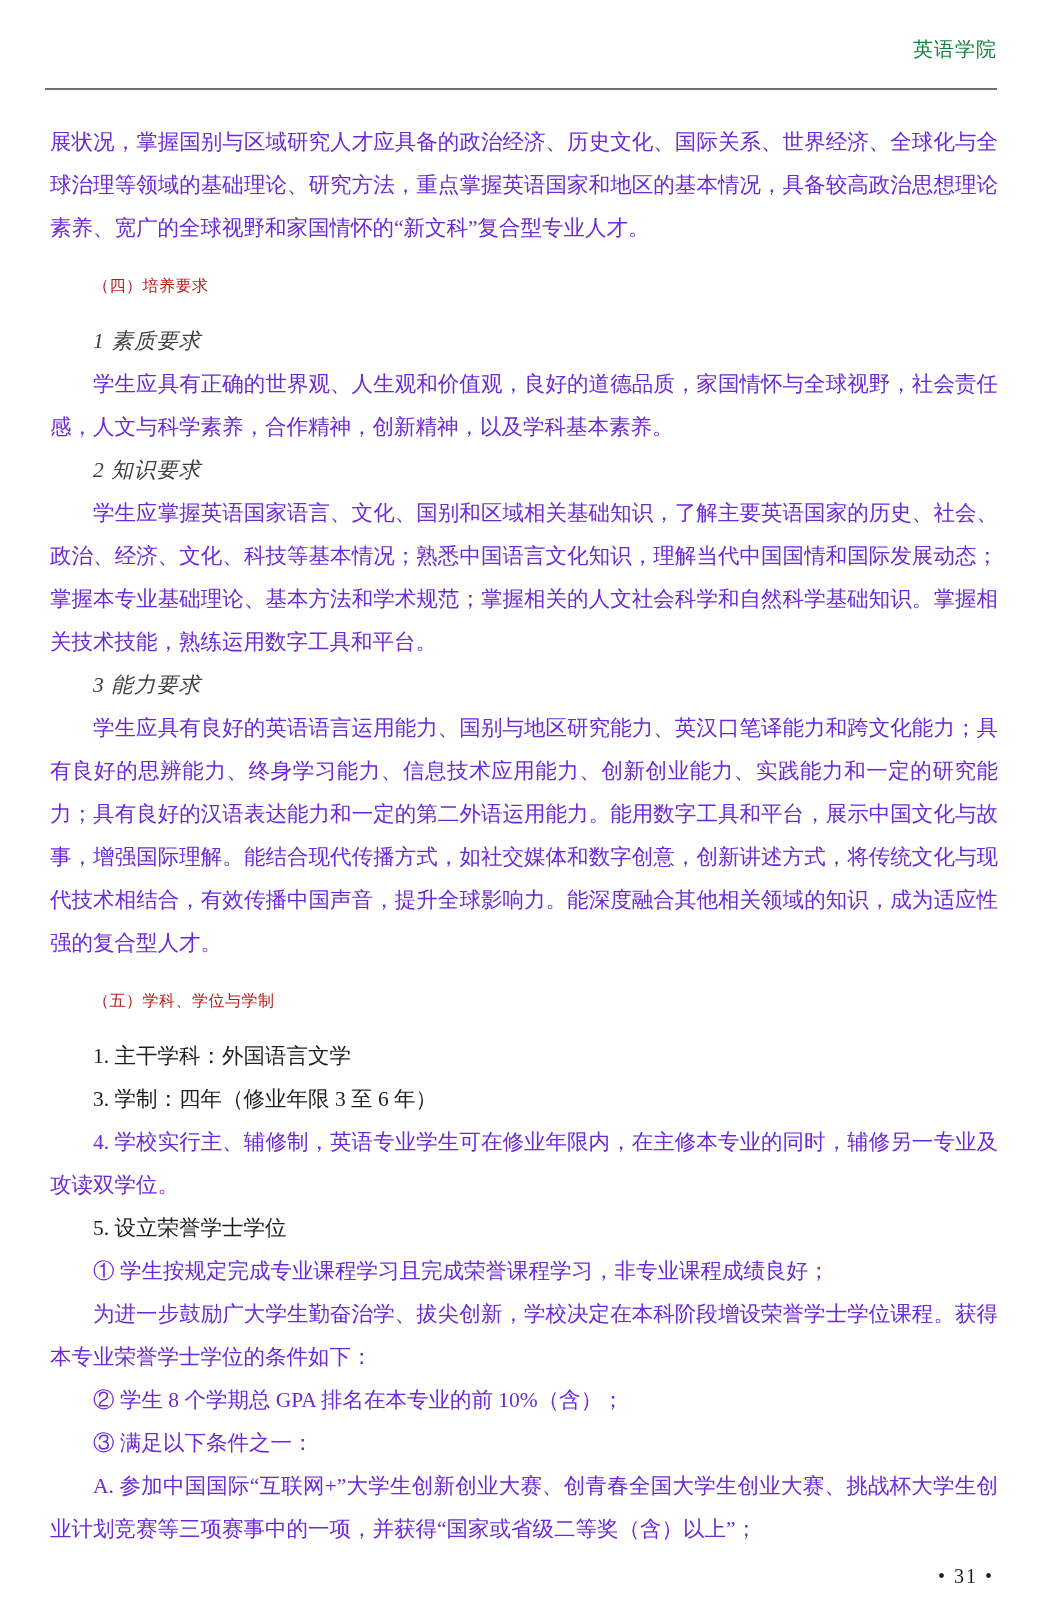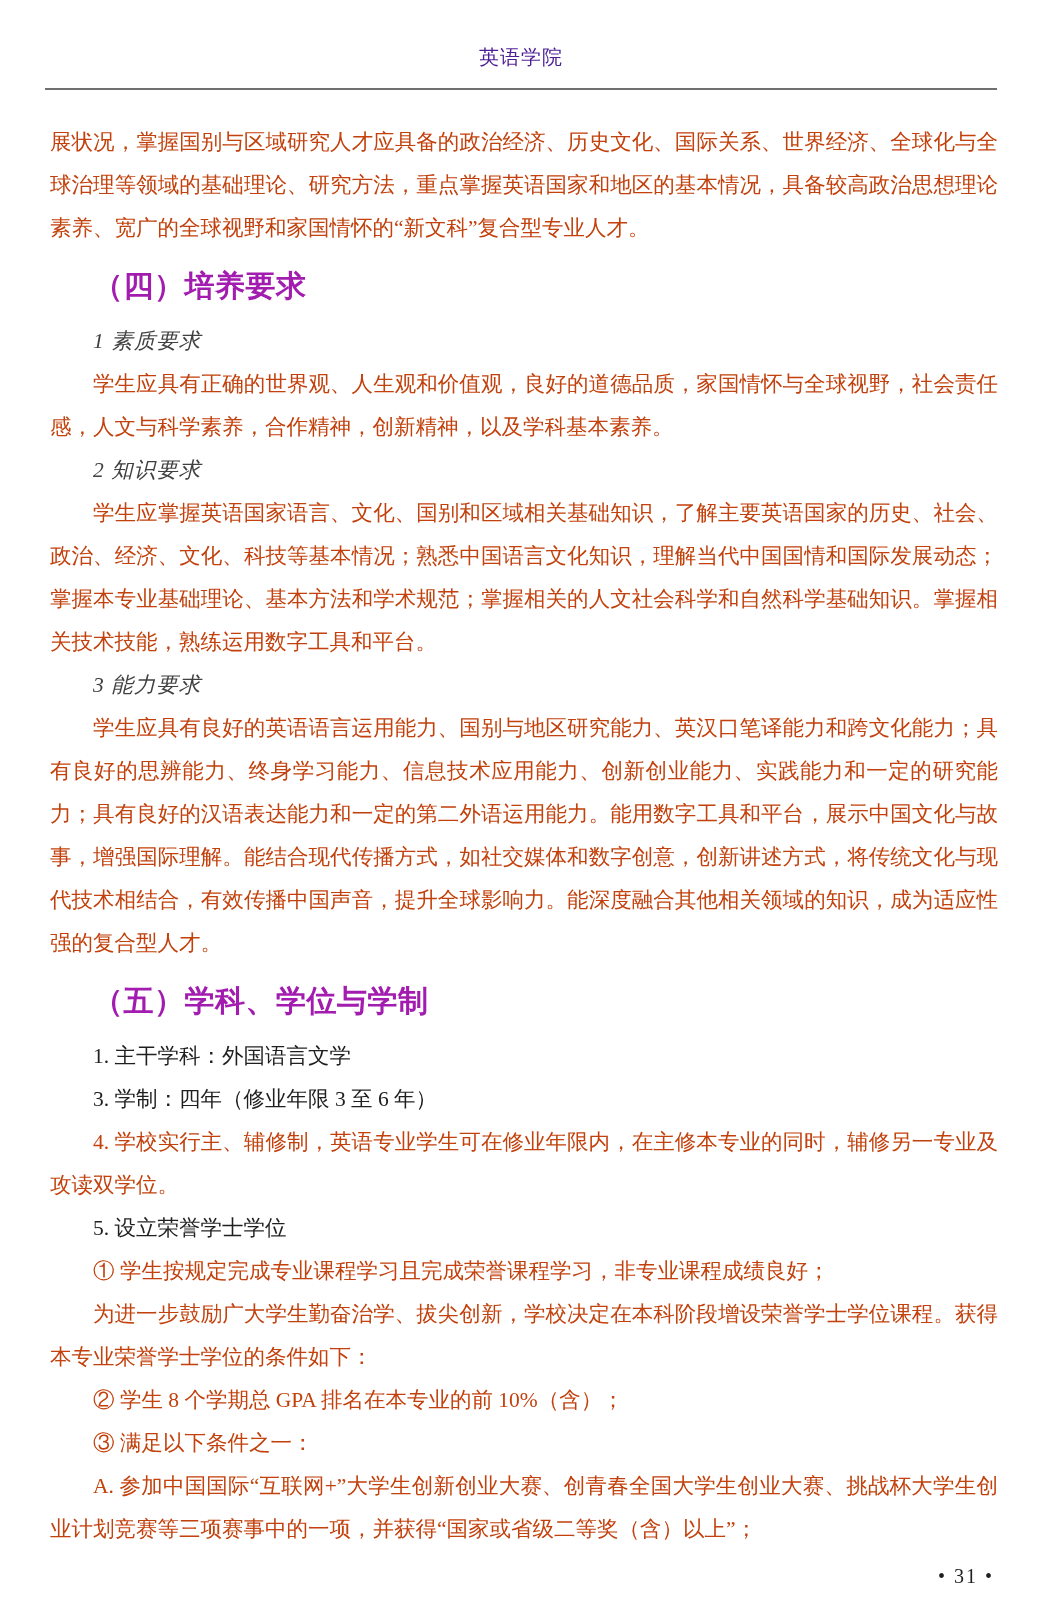--- a/index.html
+++ b/index.html
@@ -11,56 +11,56 @@
     overflow: hidden;
     font-family: "Liberation Serif", "DejaVu Serif", serif;
     color: #212121;
   }
   .page {
     position: absolute;
     inset: 0;
   }
   .page-header {
     position: absolute;
-    top: 44px;
+    top: 36px;
     left: 45px;
     right: 67px;
-    text-align: center;
+    text-align: right;
     font-size: 20px;
     line-height: 26px;
-    color: #4c1d95;
+    color: #15803d;
     letter-spacing: 1px;
   }
   .header-rule {
     position: absolute;
     top: 88px;
     left: 45px;
     right: 67px;
     border-top: 2px solid #707070;
   }
   .doc-content {
     position: absolute;
     top: 121px;
     left: 50px;
     width: 948px;
   }
   .para {
     font-size: 21.5px;
     line-height: 43px;
     text-align: justify;
-    color: #c2410c;
+    color: #6d28d9;
   }
   .para.indent { text-indent: 43px; }
   .heading {
     font-family: "Liberation Sans", "DejaVu Sans", sans-serif;
-    font-weight: bold;
-    font-size: 30px;
+    font-weight: normal;
+    font-size: 16px;
     line-height: 43px;
     margin: 14px 0 13px 43px;
-    color: #a21caf;
+    color: #b91c1c;
     letter-spacing: 0.5px;
   }
   .subheading {
     font-size: 21.5px;
     font-style: italic;
     font-weight: 500;
     line-height: 43px;
     margin-left: 43px;
     color: #404040;
     letter-spacing: 1px;

